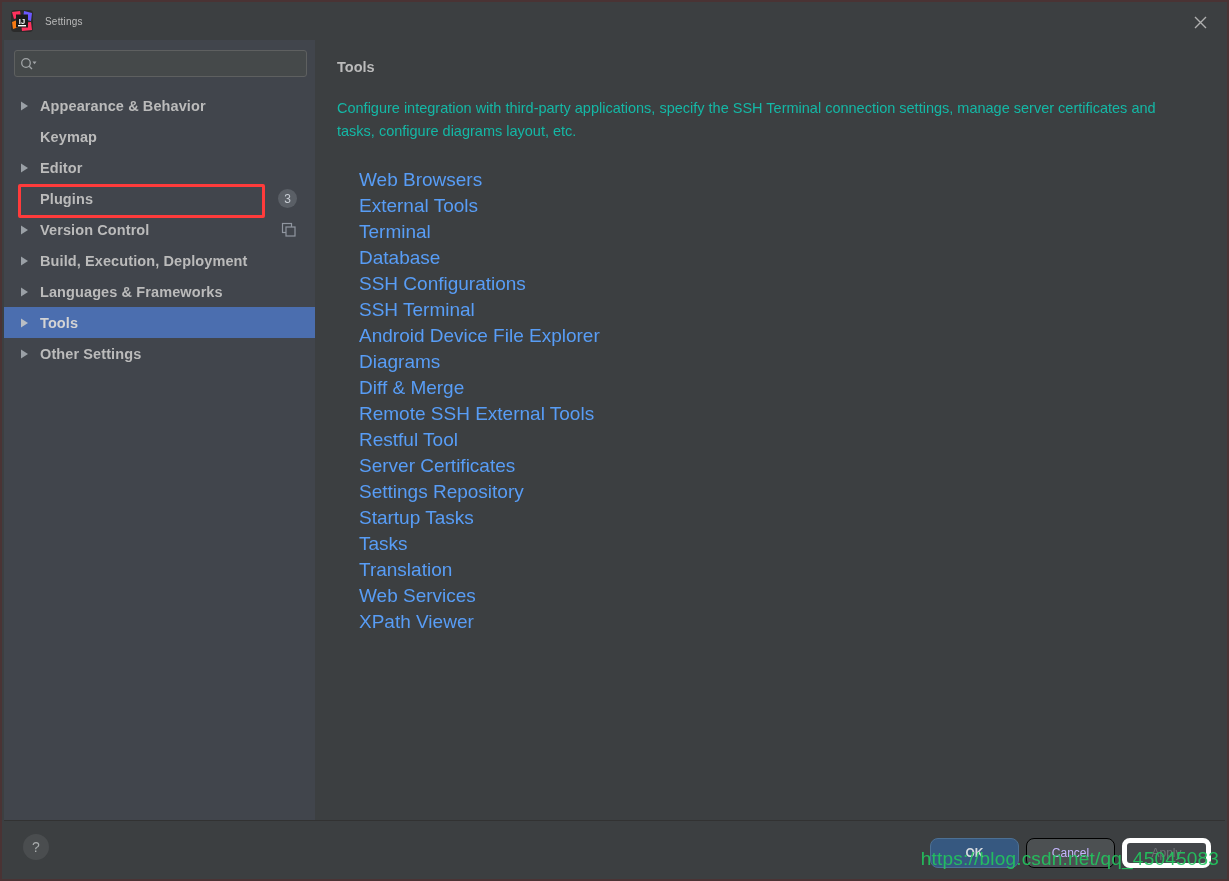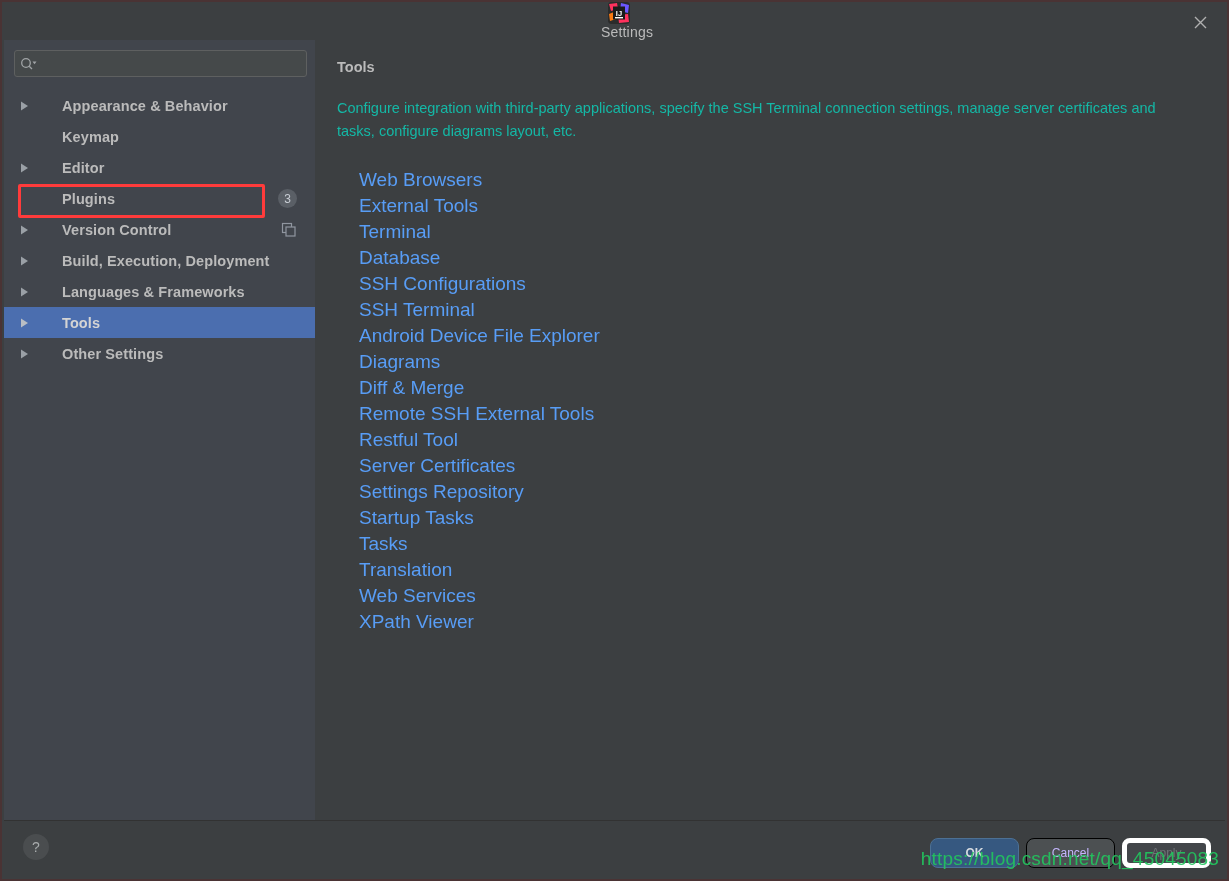--- a/index.html
+++ b/index.html
@@ -25,34 +25,33 @@
 
   
   #titlebar {
     position: absolute;
     left: 0; top: 0;
     width: 100%;
     height: 38px;
     background: #3c3f41;
     display: flex;
     align-items: center;
-    flex-direction: column;
   }
   #app-icon {
     width: 22px; height: 22px;
     margin-left: 9px;
     position: relative;
     flex: none;
     border-radius: 3px;
     overflow: hidden;
   }
   #title-text {
-    margin-left: 25px;
+    margin-left: 12px;
     color: #bbbbbb;
-    font-size: 14px;
+    font-size: 10px;
     letter-spacing: 0.2px;
   }
   #close-btn {
     position: absolute;
     right: 14px;
     top: 7px;
     width: 26px; height: 26px;
     display: flex;
     align-items: center;
     justify-content: center;
@@ -104,21 +103,20 @@
     margin-top: 13px;
   }
   .tree-row {
     position: relative;
     height: 31px;
     display: flex;
     align-items: center;
     padding-left: 16px;
     box-sizing: border-box;
     cursor: default;
-    gap: 22px;
   }
   .tree-row.selected { background: #4b6eaf; }
   .arrow {
     width: 20px;
     flex: none;
     display: flex;
     align-items: center;
     justify-content: flex-start;
   }
   .arrow svg { display: block; }

